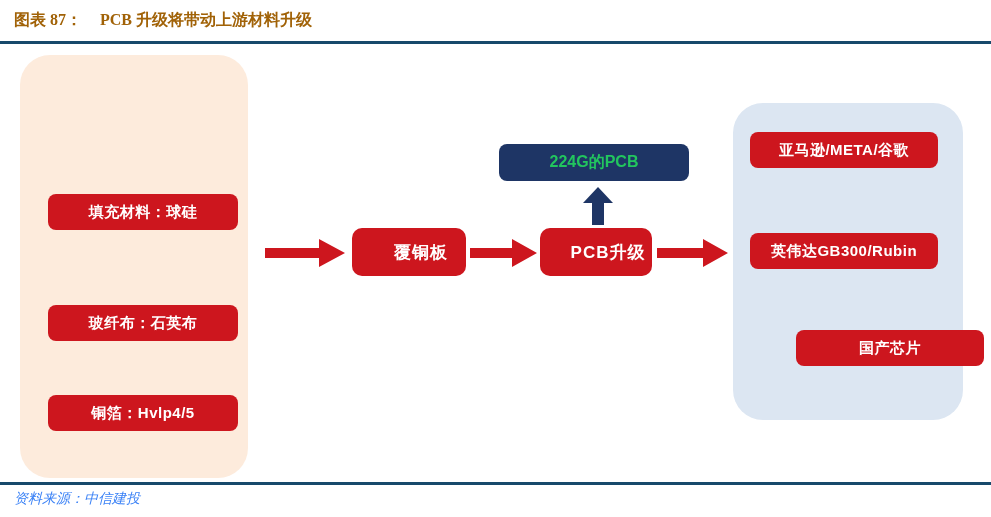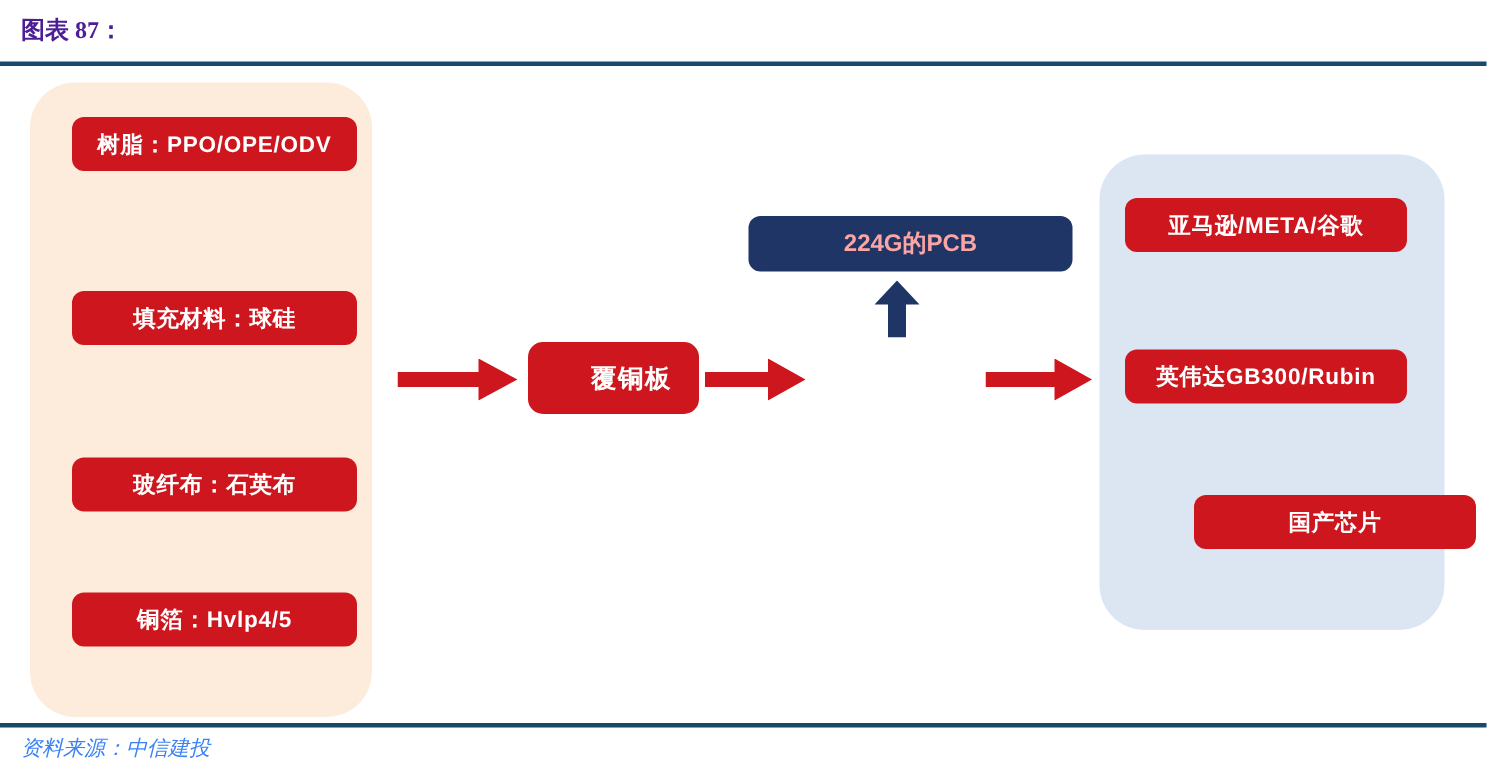--- a/index.html
+++ b/index.html
@@ -10,21 +10,21 @@
     position: relative;
     overflow: hidden;
   }
   .stage { position: absolute; inset: 0; width: 991px; height: 517px; }
 
   
   .fig-header {
     position: absolute; left: 14px; top: 10px;
     display: flex; align-items: baseline; gap: 18px;
     font-family: "Liberation Serif", serif;
-    font-weight: bold; font-size: 16px; color: #4c1d95;
+    font-weight: bold; font-size: 16px; color: #a16207;
     white-space: nowrap;
   }
   .rule-top {
     position: absolute; left: 0; top: 41px;
     width: 991px; height: 3px; background: #17496B;
   }
   .rule-bottom {
     position: absolute; left: 0; top: 482px;
     width: 991px; height: 3px; background: #17496B;
   }
@@ -71,45 +71,45 @@
     font-weight: bold; font-size: 17px;
     letter-spacing: 1px;
     white-space: nowrap;
     padding-left: 24px;
   }
   .node-ccl { left: 352px; top: 228px; width: 114px; height: 48px; }
   .node-pcb { left: 540px; top: 228px; width: 112px; height: 48px; }
 
   .node-navy {
     position: absolute;
-    left: 499px; top: 144px; width: 216px; height: 37px;
+    left: 499px; top: 144px; width: 190px; height: 37px;
     background: #1E3565;
-    color: #fca5a5;
+    color: #22c55e;
     border-radius: 8px;
     display: flex; align-items: center; justify-content: center;
     font-weight: bold; font-size: 16px;
     white-space: nowrap;
   }
 
   
   .arrow { position: absolute; }
   .arrow svg { display: block; }
 </style>
 </head>
 <body>
 
 <div class="stage">
 
   <div class="fig-header">
     <span>图表 87：</span>
+    <span>PCB 升级将带动上游材料升级</span>
   </div>
   <div class="rule-top"></div>
 
   <div class="panel panel-left">
-    <div class="node n1">树脂：PPO/OPE/ODV</div>
     <div class="node n2">填充材料：球硅</div>
     <div class="node n3">玻纤布：石英布</div>
     <div class="node n4">铜箔：Hvlp4/5</div>
   </div>
 
   <div class="arrow" style="left:265px; top:239px;">
     <svg width="80" height="28" viewBox="0 0 80 28">
       <polygon points="0,9 54,9 54,0 80,14 54,28 54,19 0,19" fill="#CD161E"></polygon>
     </svg>
   </div>
@@ -123,20 +123,21 @@
   </div>
 
   <div class="node-navy">224G的PCB</div>
 
   <div class="arrow" style="left:583px; top:187px;">
     <svg width="30" height="38" viewBox="0 0 30 38">
       <polygon points="15,0 30,16 21,16 21,38 9,38 9,16 0,16" fill="#1E3565"></polygon>
     </svg>
   </div>
 
+  <div class="node-mid node-pcb">PCB升级</div>
 
   <div class="arrow" style="left:657px; top:239px;">
     <svg width="71" height="28" viewBox="0 0 71 28">
       <polygon points="0,9 46,9 46,0 71,14 46,28 46,19 0,19" fill="#CD161E"></polygon>
     </svg>
   </div>
 
   <div class="panel panel-right">
     <div class="node n1">亚马逊/META/谷歌</div>
     <div class="node n2">英伟达GB300/Rubin</div>

